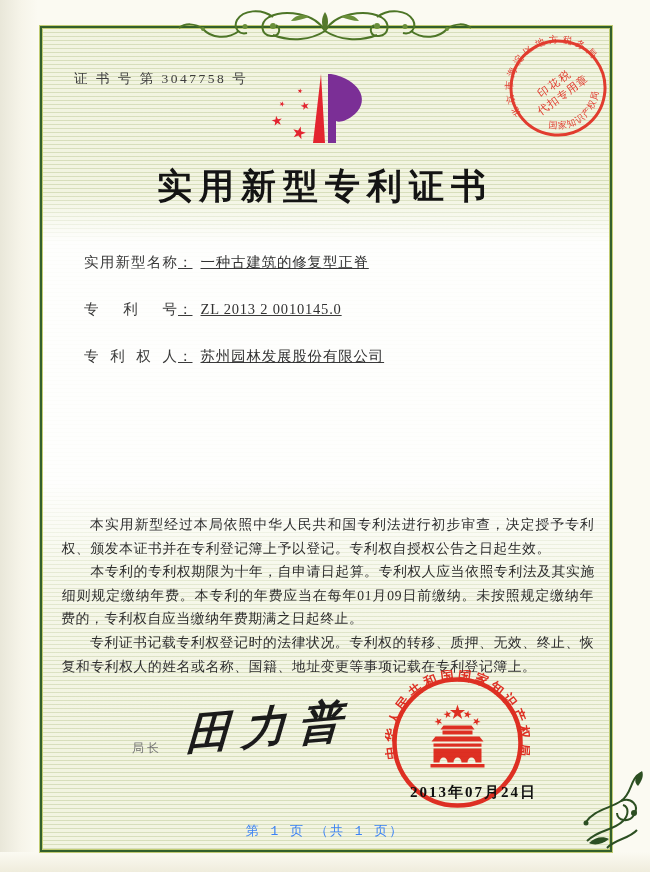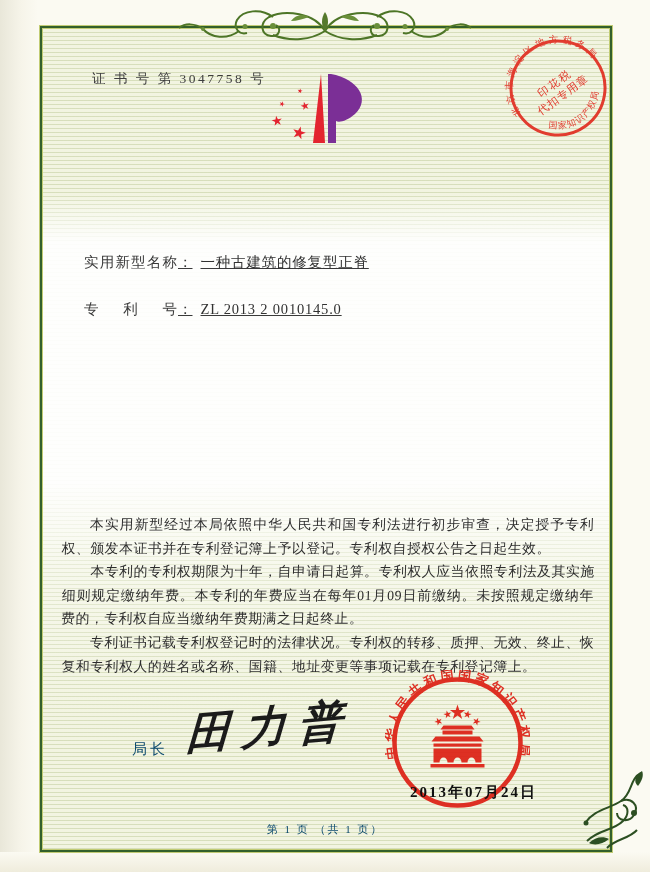--- a/index.html
+++ b/index.html
@@ -21,49 +21,49 @@
         rgba(255,255,255,0) 0px, rgba(255,255,255,0) 165px,
         rgba(255,255,255,0.93) 215px, rgba(255,255,255,0.93) 455px,
         rgba(255,255,255,0.35) 545px, rgba(255,255,255,0.10) 640px,
         rgba(255,255,255,0) 720px),
       repeating-linear-gradient(180deg,
         rgba(163,180,114,0.34) 0px, rgba(163,180,114,0.34) 1px,
         rgba(246,247,233,0) 1px, rgba(246,247,233,0) 4px),
       #f2f4e1;
   }
   .cert-no{position:absolute;left:74px;top:70px;font-size:13.5px;
-    letter-spacing:2.5px;color:#3d3d3d;white-space:nowrap;margin-left:18px;}
+    letter-spacing:2.5px;color:#3d3d3d;white-space:nowrap;}
   .logo{position:absolute;left:252px;top:53px;}
   .title{position:absolute;left:0;width:100%;top:163px;text-align:center;
     font-size:35px;font-weight:700;letter-spacing:7px;color:#141414;}
   .fields{position:absolute;left:84px;top:251px;}
   .field-row{margin-bottom:24px;font-size:14.5px;color:#3a3a3a;
     white-space:nowrap;line-height:23px;text-decoration:underline;}
   .field-label{display:inline-block;width:93px;text-align:justify;
     text-align-last:justify;vertical-align:bottom;}
   .field-colon{margin:0 8px 0 1px;}
   .field-value{letter-spacing:0.8px;color:#323232;}
   .paragraphs{position:absolute;left:62px;top:513px;width:532px;
     font-size:13.8px;line-height:23.5px;color:#2d2d2d;text-align:justify;}
   .paragraphs p{margin:0;text-indent:2em;letter-spacing:0.6px;
     transform:skewX(-2deg);}
-  .signer-title{position:absolute;left:132px;top:740px;font-size:15px;
-    letter-spacing:3px;color:#0c4a6e;}
+  .signer-title{position:absolute;left:132px;top:740px;font-size:12px;
+    letter-spacing:3px;color:#737373;}
   .signature-name{position:absolute;left:186px;top:698px;font-size:44px;
     font-weight:700;font-style:italic;letter-spacing:12px;color:#1b1b1b;
     transform:rotate(-5deg) skewX(-8deg);white-space:nowrap;}
   .seal{position:absolute;left:385px;top:670px;opacity:0.94;}
   .seal-date{position:absolute;left:410px;top:783px;font-size:15px;
     font-weight:700;letter-spacing:2px;color:#101010;white-space:nowrap;}
   .tax-stamp{position:absolute;left:506px;top:36px;
     transform:rotate(-36deg);opacity:0.88;}
   .ornament-top{position:absolute;left:155px;top:5px;}
   .ornament-corner{position:absolute;left:577px;top:769px;}
   .footer{position:absolute;left:0;width:100%;top:822px;text-align:center;
-    font-size:11px;letter-spacing:2px;color:#0c4a6e;}
+    font-size:13px;letter-spacing:2px;color:#3b82f6;font-family:Liberation Mono, monospace;}
 </style>
 </head>
 <body>
 
 <div class="page">
 
   <svg width="0" height="0" style="position:absolute" aria-hidden="true">
     <defs>
       <path id="star" d="M0,-1 L0.2245,-0.309 L0.9511,-0.309 L0.3633,0.118 L0.5878,0.809 L0,0.382 L-0.5878,0.809 L-0.3633,0.118 L-0.9511,-0.309 L-0.2245,-0.309 Z"></path>
     </defs>
@@ -117,27 +117,31 @@
     <text font-size="9.5" fill="#e02418" letter-spacing="3.5">
       <textPath href="#taxTop" startOffset="50%" text-anchor="middle">北京市海淀区地方税务局</textPath>
     </text>
     <text x="0" y="-2" font-size="11" fill="#e02418" text-anchor="middle" letter-spacing="2">印花税</text>
     <text x="0" y="12" font-size="11" fill="#e02418" text-anchor="middle" letter-spacing="1">代扣专用章</text>
     <text font-size="9" fill="#e02418" letter-spacing="1">
       <textPath href="#taxBottom" startOffset="50%" text-anchor="middle">国家知识产权局</textPath>
     </text>
   </svg>
 
+  <div class="title">实用新型专利证书</div>
 
   <div class="fields">
     <div class="field-row">
       <span class="field-label">实用新型名称</span><span class="field-colon">：</span><span class="field-value">一种古建筑的修复型正脊</span>
     </div>
     <div class="field-row">
       <span class="field-label">专利号</span><span class="field-colon">：</span><span class="field-value">ZL 2013 2 0010145.0</span>
+    </div>
+    <div class="field-row">
+      <span class="field-label">专利权人</span><span class="field-colon">：</span><span class="field-value">苏州园林发展股份有限公司</span>
     </div>
   </div>
 
   <div class="paragraphs">
     <p>本实用新型经过本局依照中华人民共和国专利法进行初步审查，决定授予专利权、颁发本证书并在专利登记簿上予以登记。专利权自授权公告之日起生效。</p>
     <p>本专利的专利权期限为十年，自申请日起算。专利权人应当依照专利法及其实施细则规定缴纳年费。本专利的年费应当在每年01月09日前缴纳。未按照规定缴纳年费的，专利权自应当缴纳年费期满之日起终止。</p>
     <p>专利证书记载专利权登记时的法律状况。专利权的转移、质押、无效、终止、恢复和专利权人的姓名或名称、国籍、地址变更等事项记载在专利登记簿上。</p>
   </div>
 
   <div class="signer-title">局长</div>

